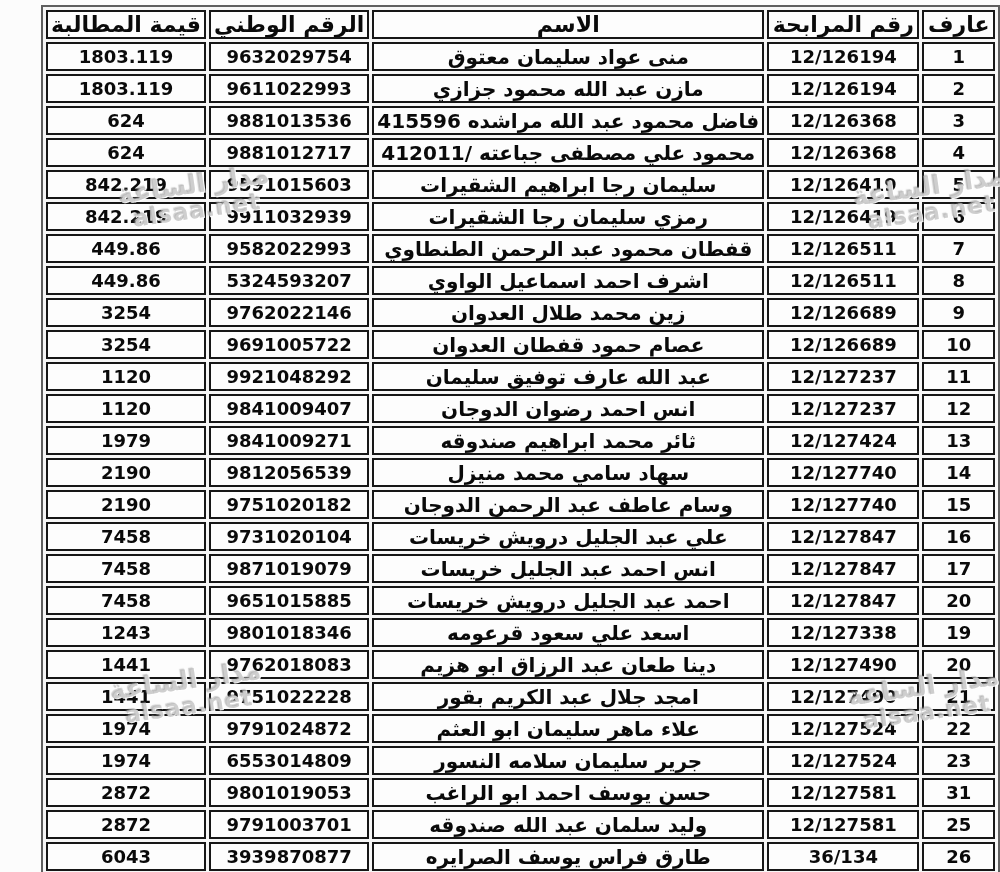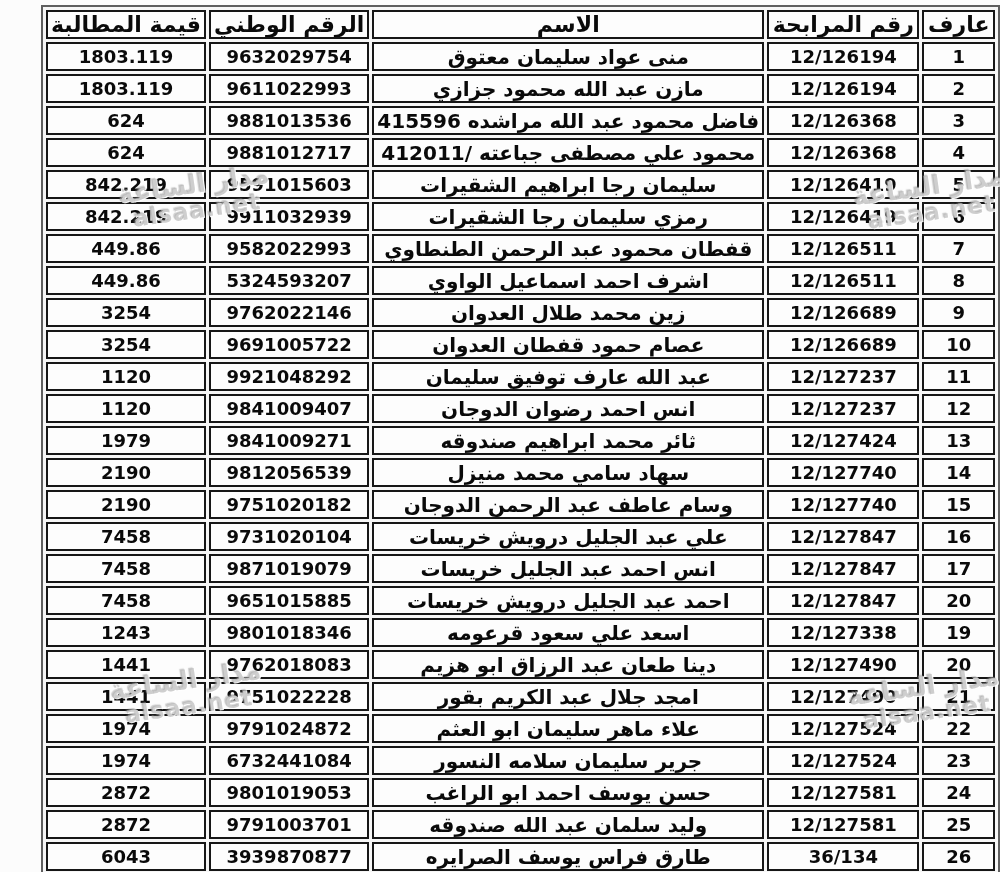--- a/index.html
+++ b/index.html
@@ -251,25 +251,25 @@
           <td class="col-no">22</td>
           <td class="col-murabaha_no">12/127524</td>
           <td class="col-name">علاء ماهر سليمان ابو العثم</td>
           <td class="col-national_no">9791024872</td>
           <td class="col-claim_value">1974</td>
         </tr>
         <tr>
           <td class="col-no">23</td>
           <td class="col-murabaha_no">12/127524</td>
           <td class="col-name">جرير سليمان سلامه النسور</td>
-          <td class="col-national_no">6732441084</td>
+          <td class="col-national_no">6553014809</td>
           <td class="col-claim_value">1974</td>
         </tr>
         <tr>
-          <td class="col-no">24</td>
+          <td class="col-no">31</td>
           <td class="col-murabaha_no">12/127581</td>
           <td class="col-name">حسن يوسف احمد ابو الراغب</td>
           <td class="col-national_no">9801019053</td>
           <td class="col-claim_value">2872</td>
         </tr>
         <tr>
           <td class="col-no">25</td>
           <td class="col-murabaha_no">12/127581</td>
           <td class="col-name">وليد سلمان عبد الله صندوقه</td>
           <td class="col-national_no">9791003701</td>

